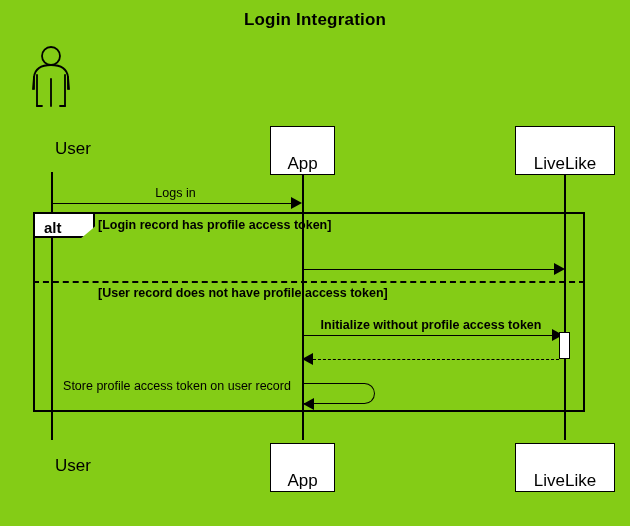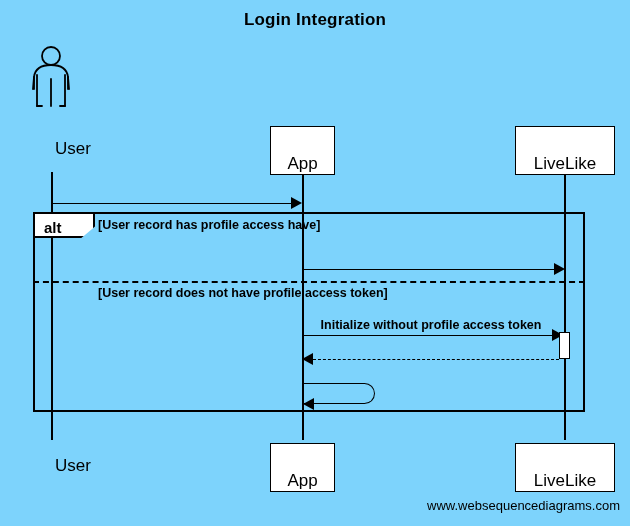--- a/index.html
+++ b/index.html
@@ -8,21 +8,21 @@
     background: #ffffff;
   }
   body {
     font-family: "Liberation Sans", sans-serif;
     color: #000000;
   }
   #canvas {
     position: relative;
     width: 630px;
     height: 526px;
-    background: #7dd3fc;
+    background: #84cc16;
     overflow: hidden;
   }
   .abs { position: absolute; }
 
   
   #diagram-title {
     left: 0; top: 10px;
     width: 630px;
     text-align: center;
     font-size: 17px;
@@ -153,55 +153,56 @@
   </div>
 
   <div class="abs participant-box" style="left:515px; top:126px; width:100px; height:49px;">
     <span>LiveLike</span>
   </div>
 
   <div class="abs lifeline" style="left:51px;  top:172px; height:268px;"></div>
   <div class="abs lifeline" style="left:302px; top:175px; height:265px;"></div>
   <div class="abs lifeline" style="left:564px; top:175px; height:265px;"></div>
 
+  <div class="abs msg-label" style="left:51px; top:186px; width:249px; text-align:center;">Logs in</div>
   <div class="abs msg-line" style="left:51px; top:203px; width:240px;"></div>
   <div class="abs arrowhead-right" style="left:291px; top:197px;"></div>
 
   <div class="abs" id="alt-frame" style="left:33px; top:212px; width:552px; height:200px;"></div>
 
   <div class="abs" id="alt-tag" style="left:33px; top:212px; width:62px; height:26px;align-items:flex-end;">
     <span>alt</span>
   </div>
 
-  <div class="abs guard-label" style="left:98px; top:218px;">[User record has profile access have]</div>
+  <div class="abs guard-label" style="left:98px; top:218px;">[Login record has profile access token]</div>
 
   <div class="abs msg-line" style="left:302px; top:269px; width:252px;"></div>
   <div class="abs arrowhead-right" style="left:554px; top:263px;"></div>
 
   <div class="abs" id="alt-divider" style="left:33px; top:281px; width:552px;"></div>
 
   <div class="abs guard-label" style="left:98px; top:286px;">[User record does not have profile access token]</div>
 
   <div class="abs msg-label" style="left:302px; top:318px; width:258px; text-align:center;font-weight:bold;">Initialize without profile access token</div>
   <div class="abs msg-line" style="left:302px; top:335px; width:250px;"></div>
   <div class="abs arrowhead-right" style="left:552px; top:329px;"></div>
 
   <div class="abs activation" style="left:559px; top:332px; width:11px; height:27px;"></div>
 
   <div class="abs msg-line dashed" style="left:313px; top:359px; width:246px;"></div>
   <div class="abs arrowhead-left" style="left:302px; top:353px;"></div>
 
+  <div class="abs msg-label" style="left:54px; top:379px; width:246px; text-align:center;">Store profile access token on user record</div>
   <div class="abs" id="self-loop-box" style="left:303px; top:383px; width:72px; height:21px;"></div>
   <div class="abs arrowhead-left" style="left:303px; top:398px;"></div>
 
   <div class="abs actor-label" style="left:11px; top:456px; width:80px;">User</div>
 
   <div class="abs participant-box" style="left:270px; top:443px; width:65px; height:49px;">
     <span>App</span>
   </div>
 
   <div class="abs participant-box" style="left:515px; top:443px; width:100px; height:49px;">
     <span>LiveLike</span>
   </div>
 
-  <div class="abs" id="watermark" style="right:10px; top:498px;">www.websequencediagrams.com</div>
 
 </div>
 
 </body></html>

